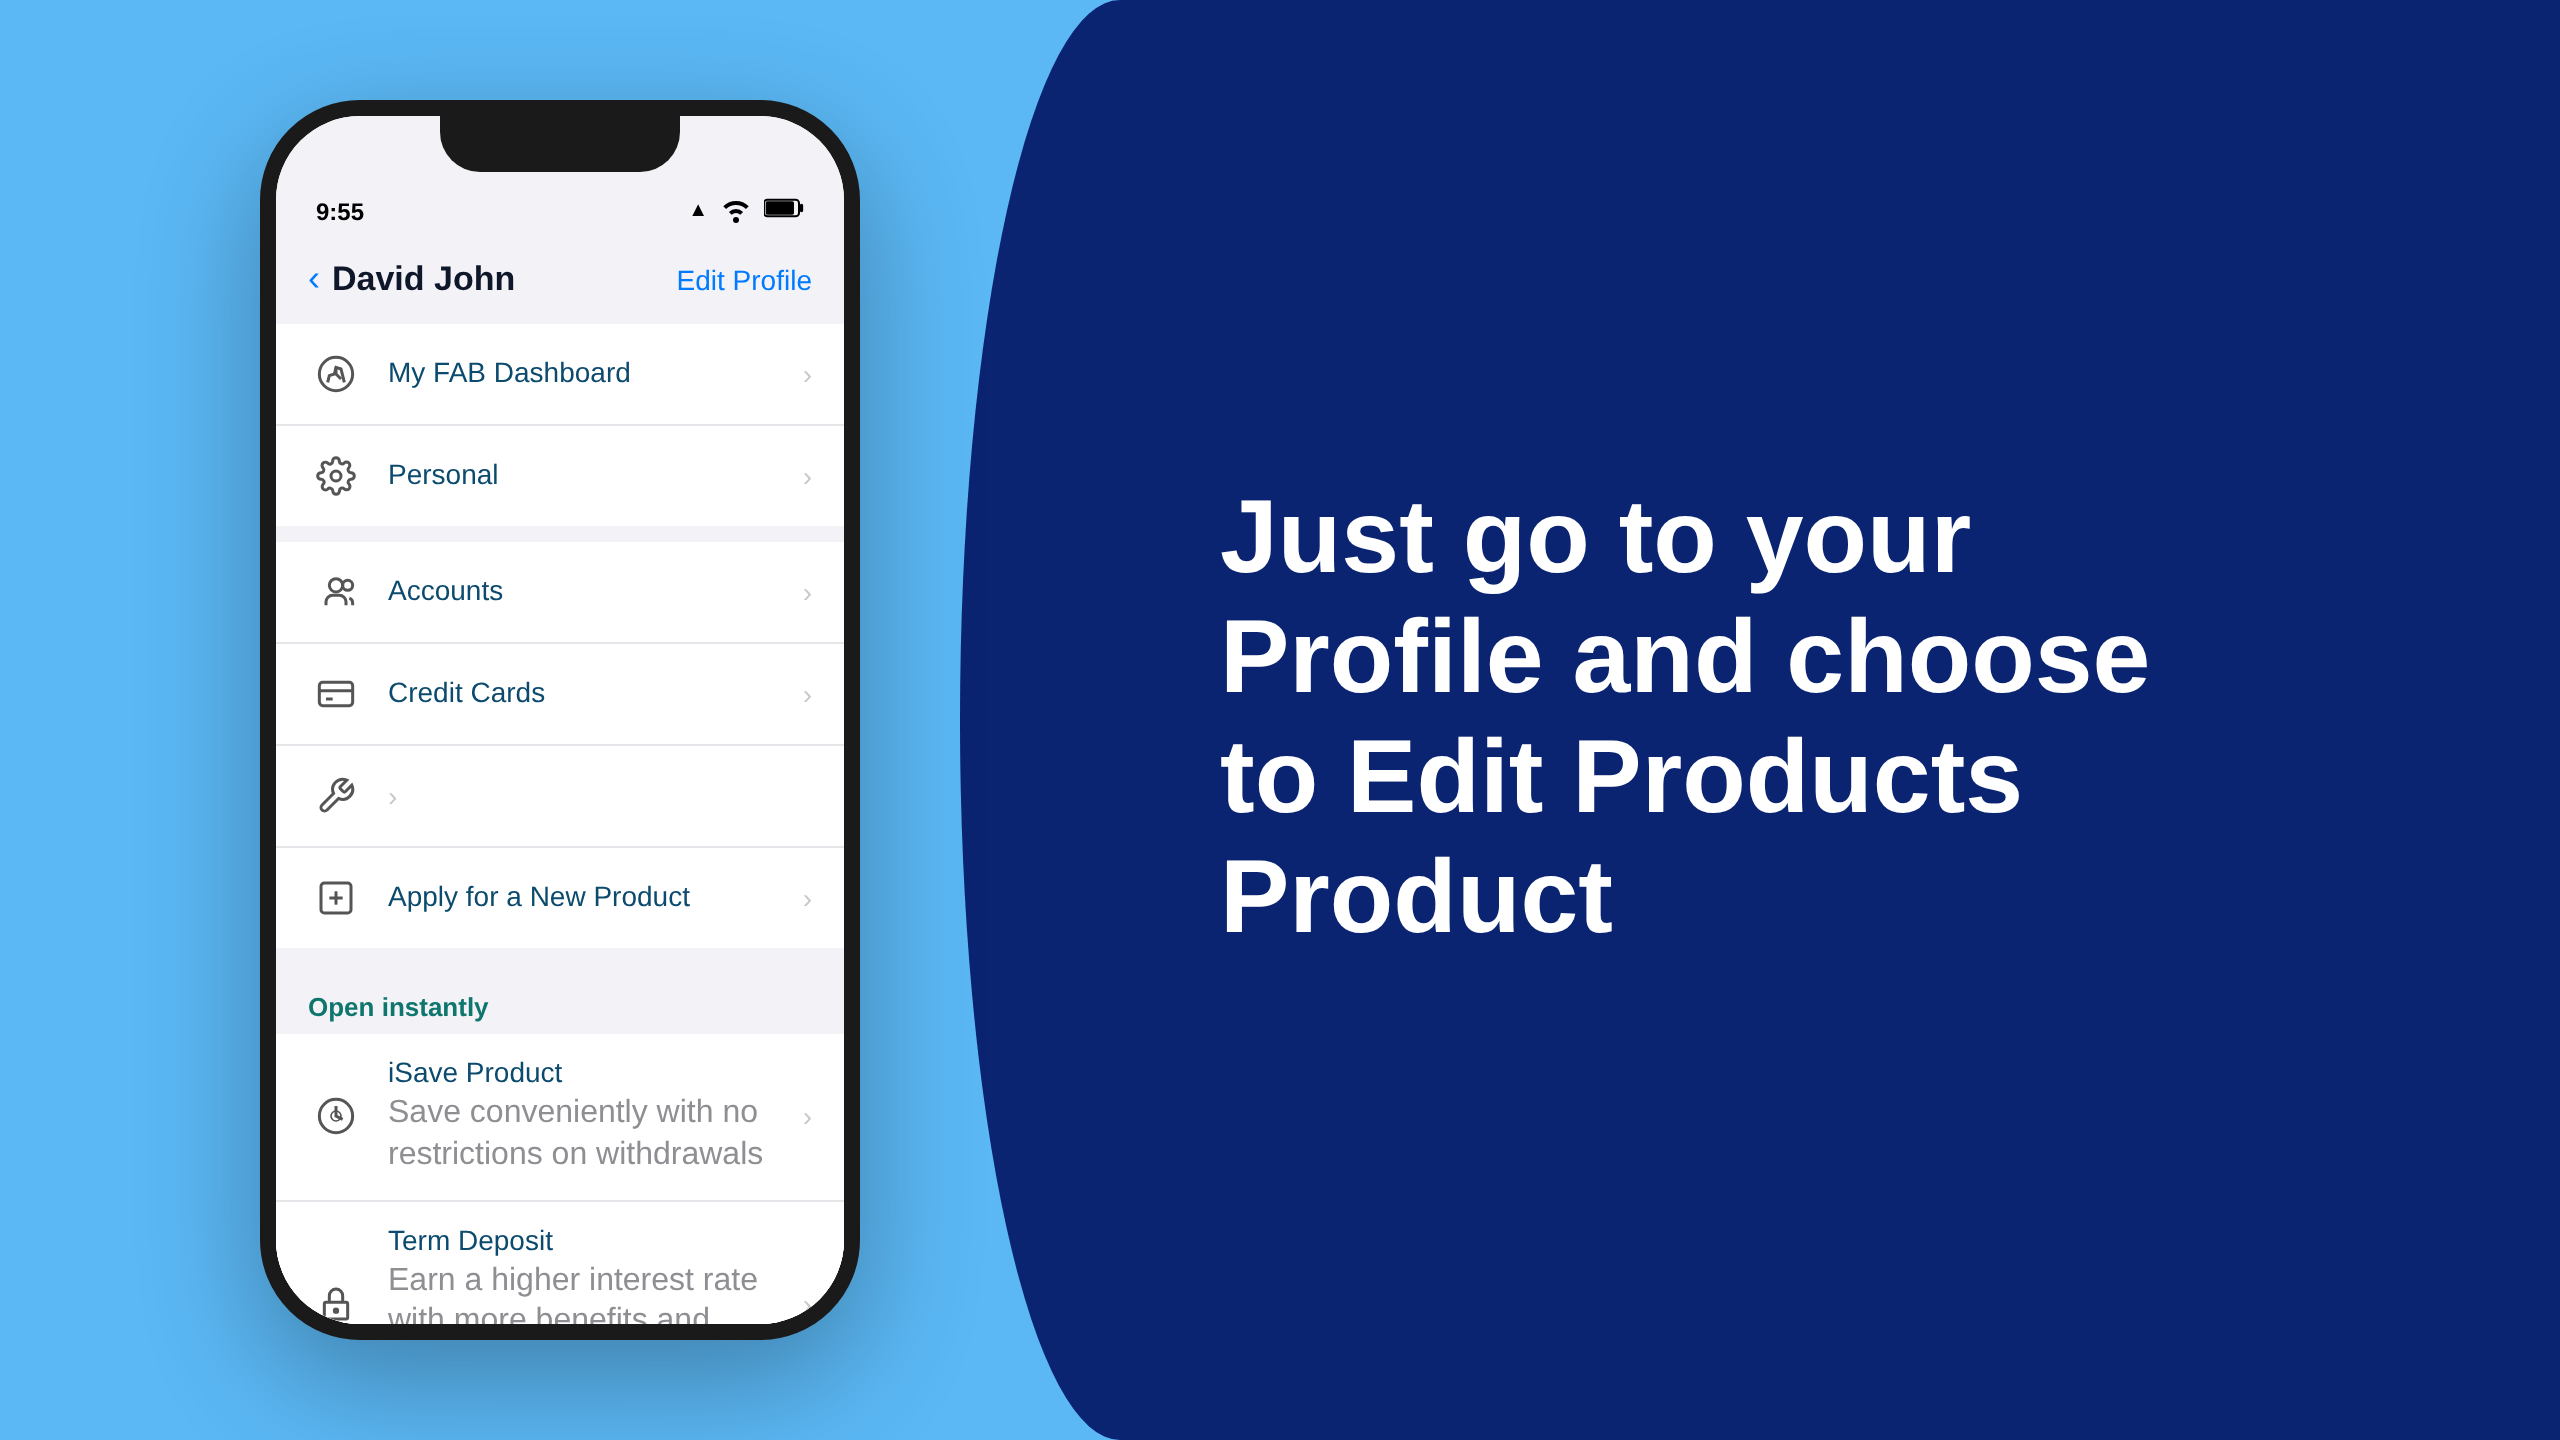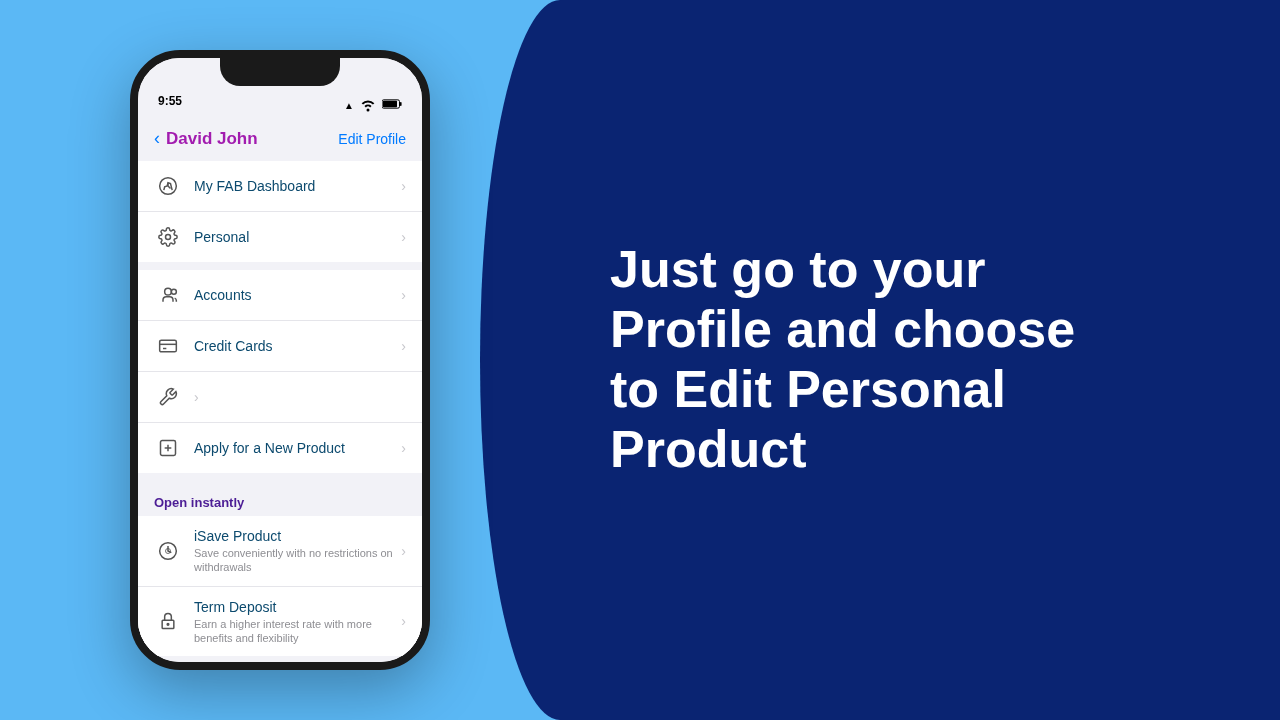--- a/index.html
+++ b/index.html
@@ -78,20 +78,21 @@
       height: 28px;
       background: #1a1a1a;
       border-radius: 0 0 20px 20px;
       z-index: 20;
     }
 
     
     .status-bar {
       display: flex;
       justify-content: space-between;
+      align-items: center;
       padding: 8px 20px 4px;
       font-size: 11px;
       font-weight: 600;
       color: #000;
       margin-top: 28px;
     }
 
     .status-bar-left {
       font-size: 12px;
       font-weight: 700;
@@ -127,21 +128,21 @@
     }
 
     .back-arrow {
       color: #007aff;
       font-size: 18px;
     }
 
     .header-title {
       font-size: 17px;
       font-weight: 600;
-      color: #a21caf;
+      color: #0f172a;
     }
 
     .edit-profile-btn {
       color: #007aff;
       font-size: 14px;
       font-weight: 400;
     }
 
     
     .menu-section {
@@ -176,42 +177,42 @@
     .menu-item-content {
       flex: 1;
     }
 
     .menu-item-title {
       font-size: 14px;
       color: #0c4a6e;
     }
 
     .menu-item-subtitle {
-      font-size: 11px;
+      font-size: 16px;
       color: #8e8e93;
       margin-top: 1px;
       line-height: 1.3;
     }
 
     .menu-chevron {
       color: #c7c7cc;
       font-size: 14px;
     }
 
     
     .section-label {
       padding: 14px 16px 6px;
       font-size: 13px;
       font-weight: 600;
       color: #3c3c43;
       background: #f2f2f7;
     }
 
     .section-label-blue {
-      color: #4c1d95;
+      color: #0f766e;
     }
 
     
     svg {
       width: 20px;
       height: 20px;
     }
   </style>
 </head>
 <body>
@@ -361,16 +362,16 @@
       </div>
 
     </div>
   </div>
 </div>
 
 <div class="right-panel">
   <div class="right-panel-text">
     <span>Just go to your</span><br>
     <span>Profile and choose</span><br>
-    <span>to Edit Personal</span><br>
+    <span>to Edit Products</span><br>
     <span>Product</span>
   </div>
 </div>
 
 </body></html>

